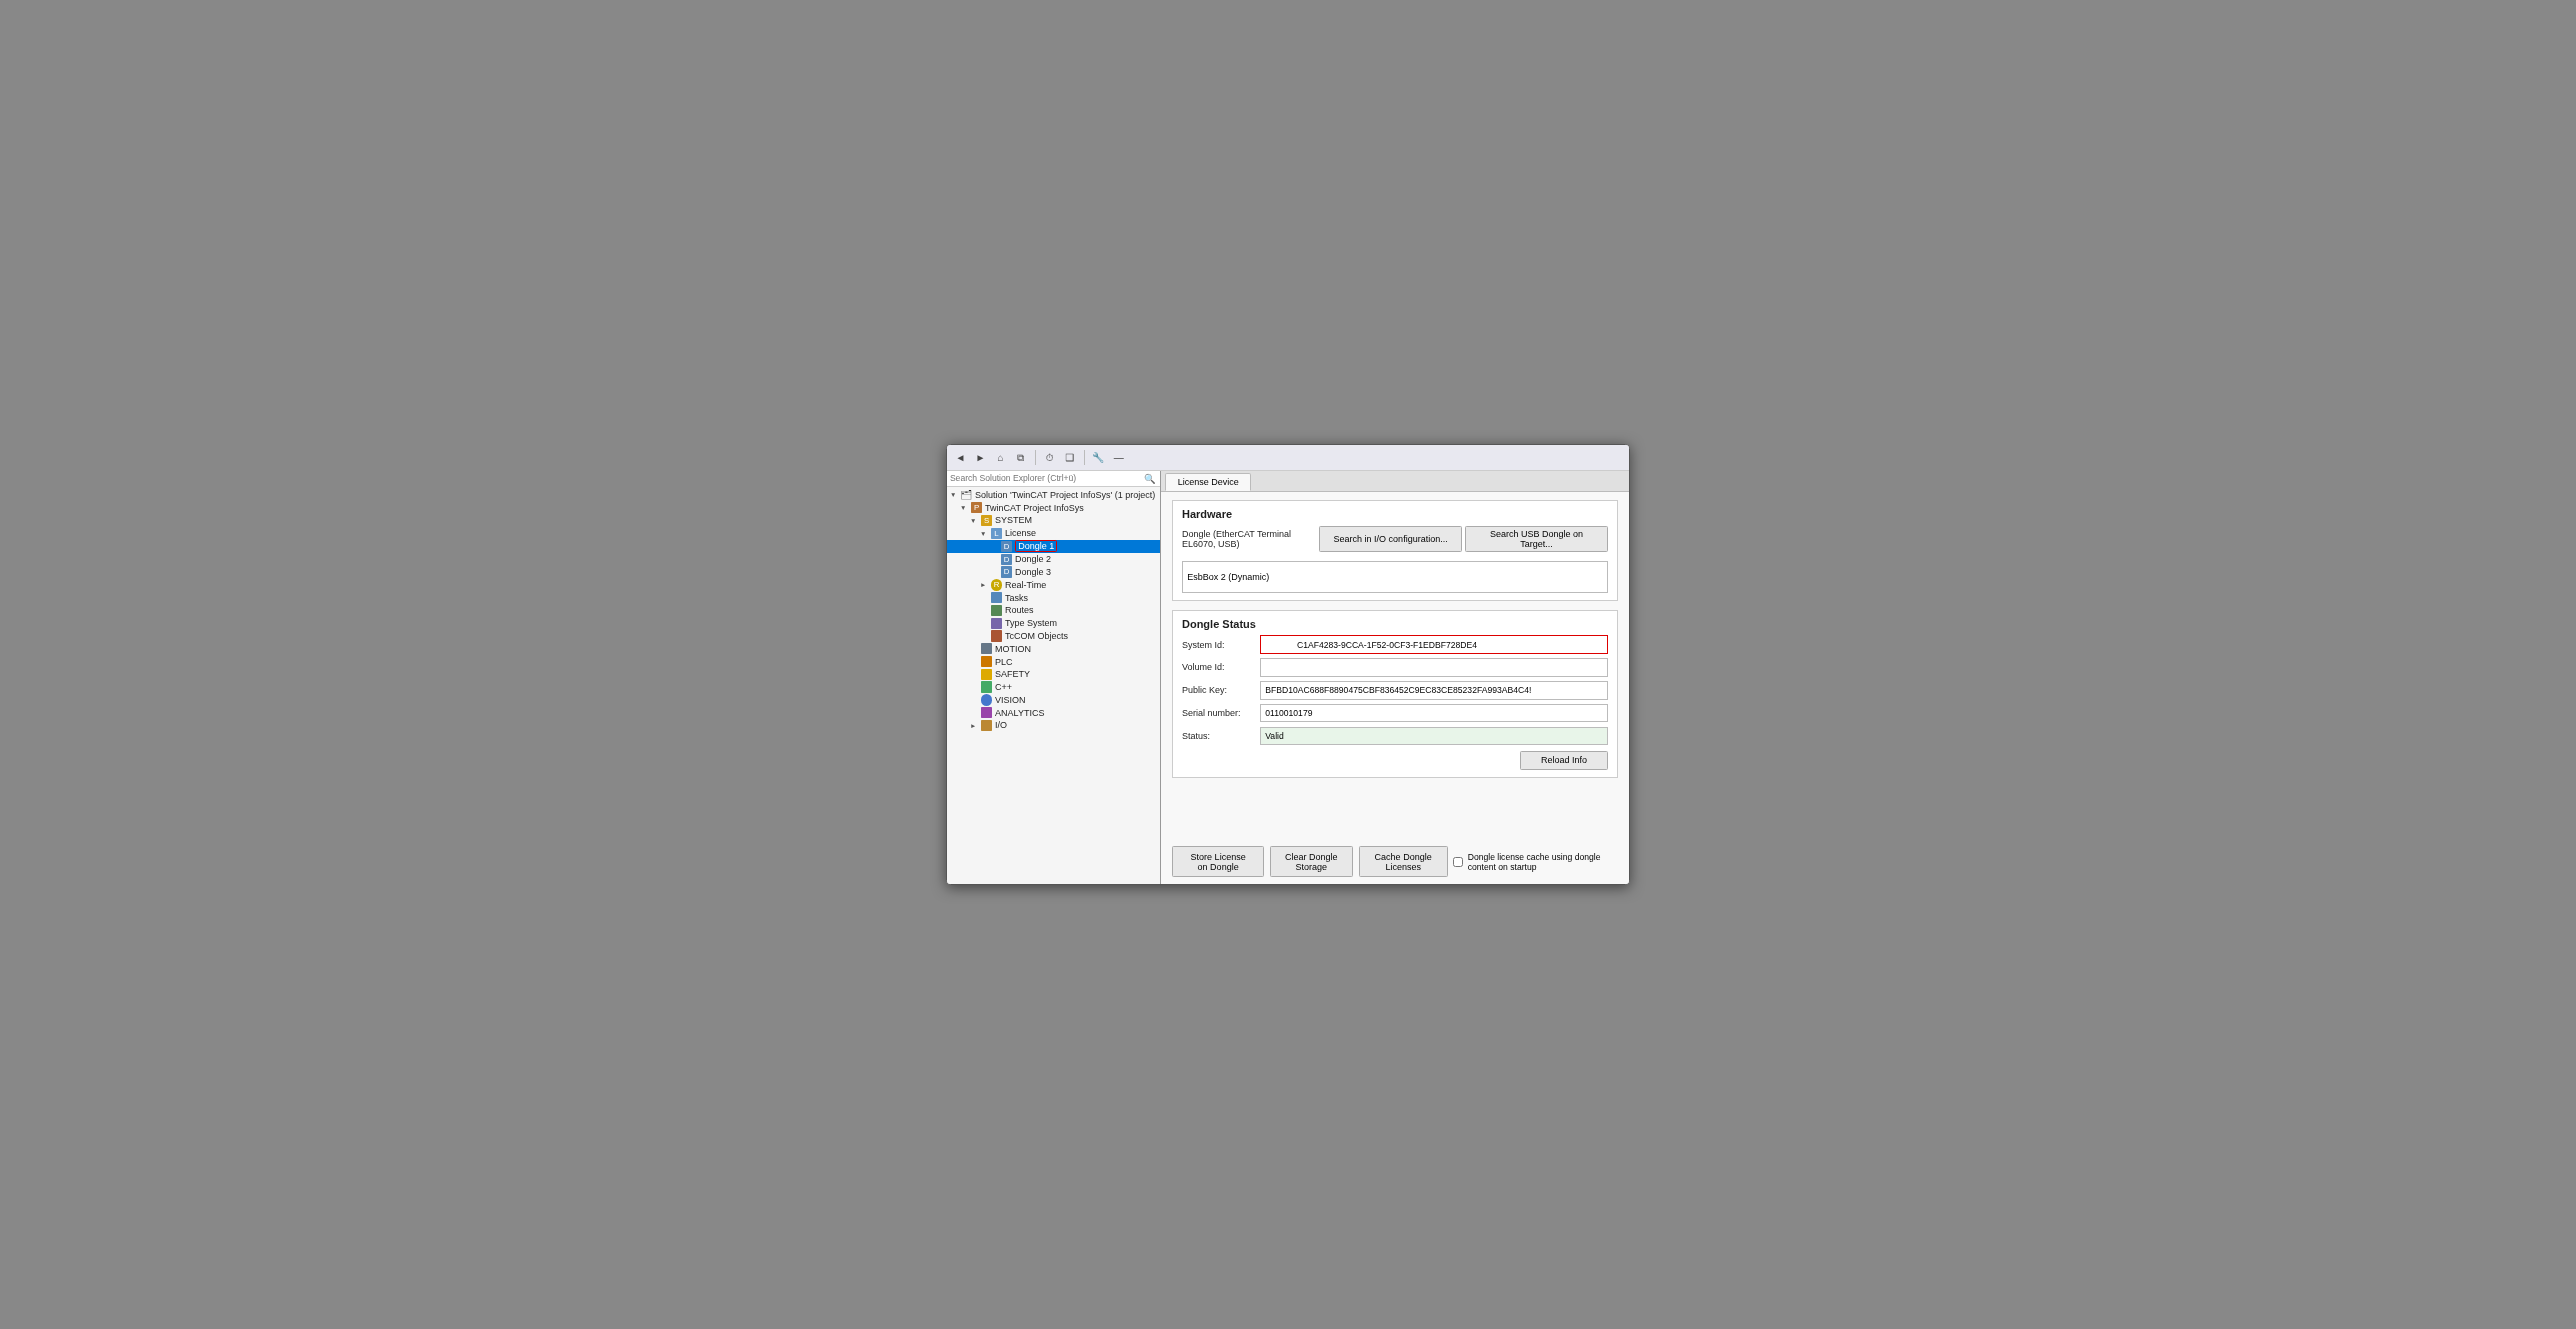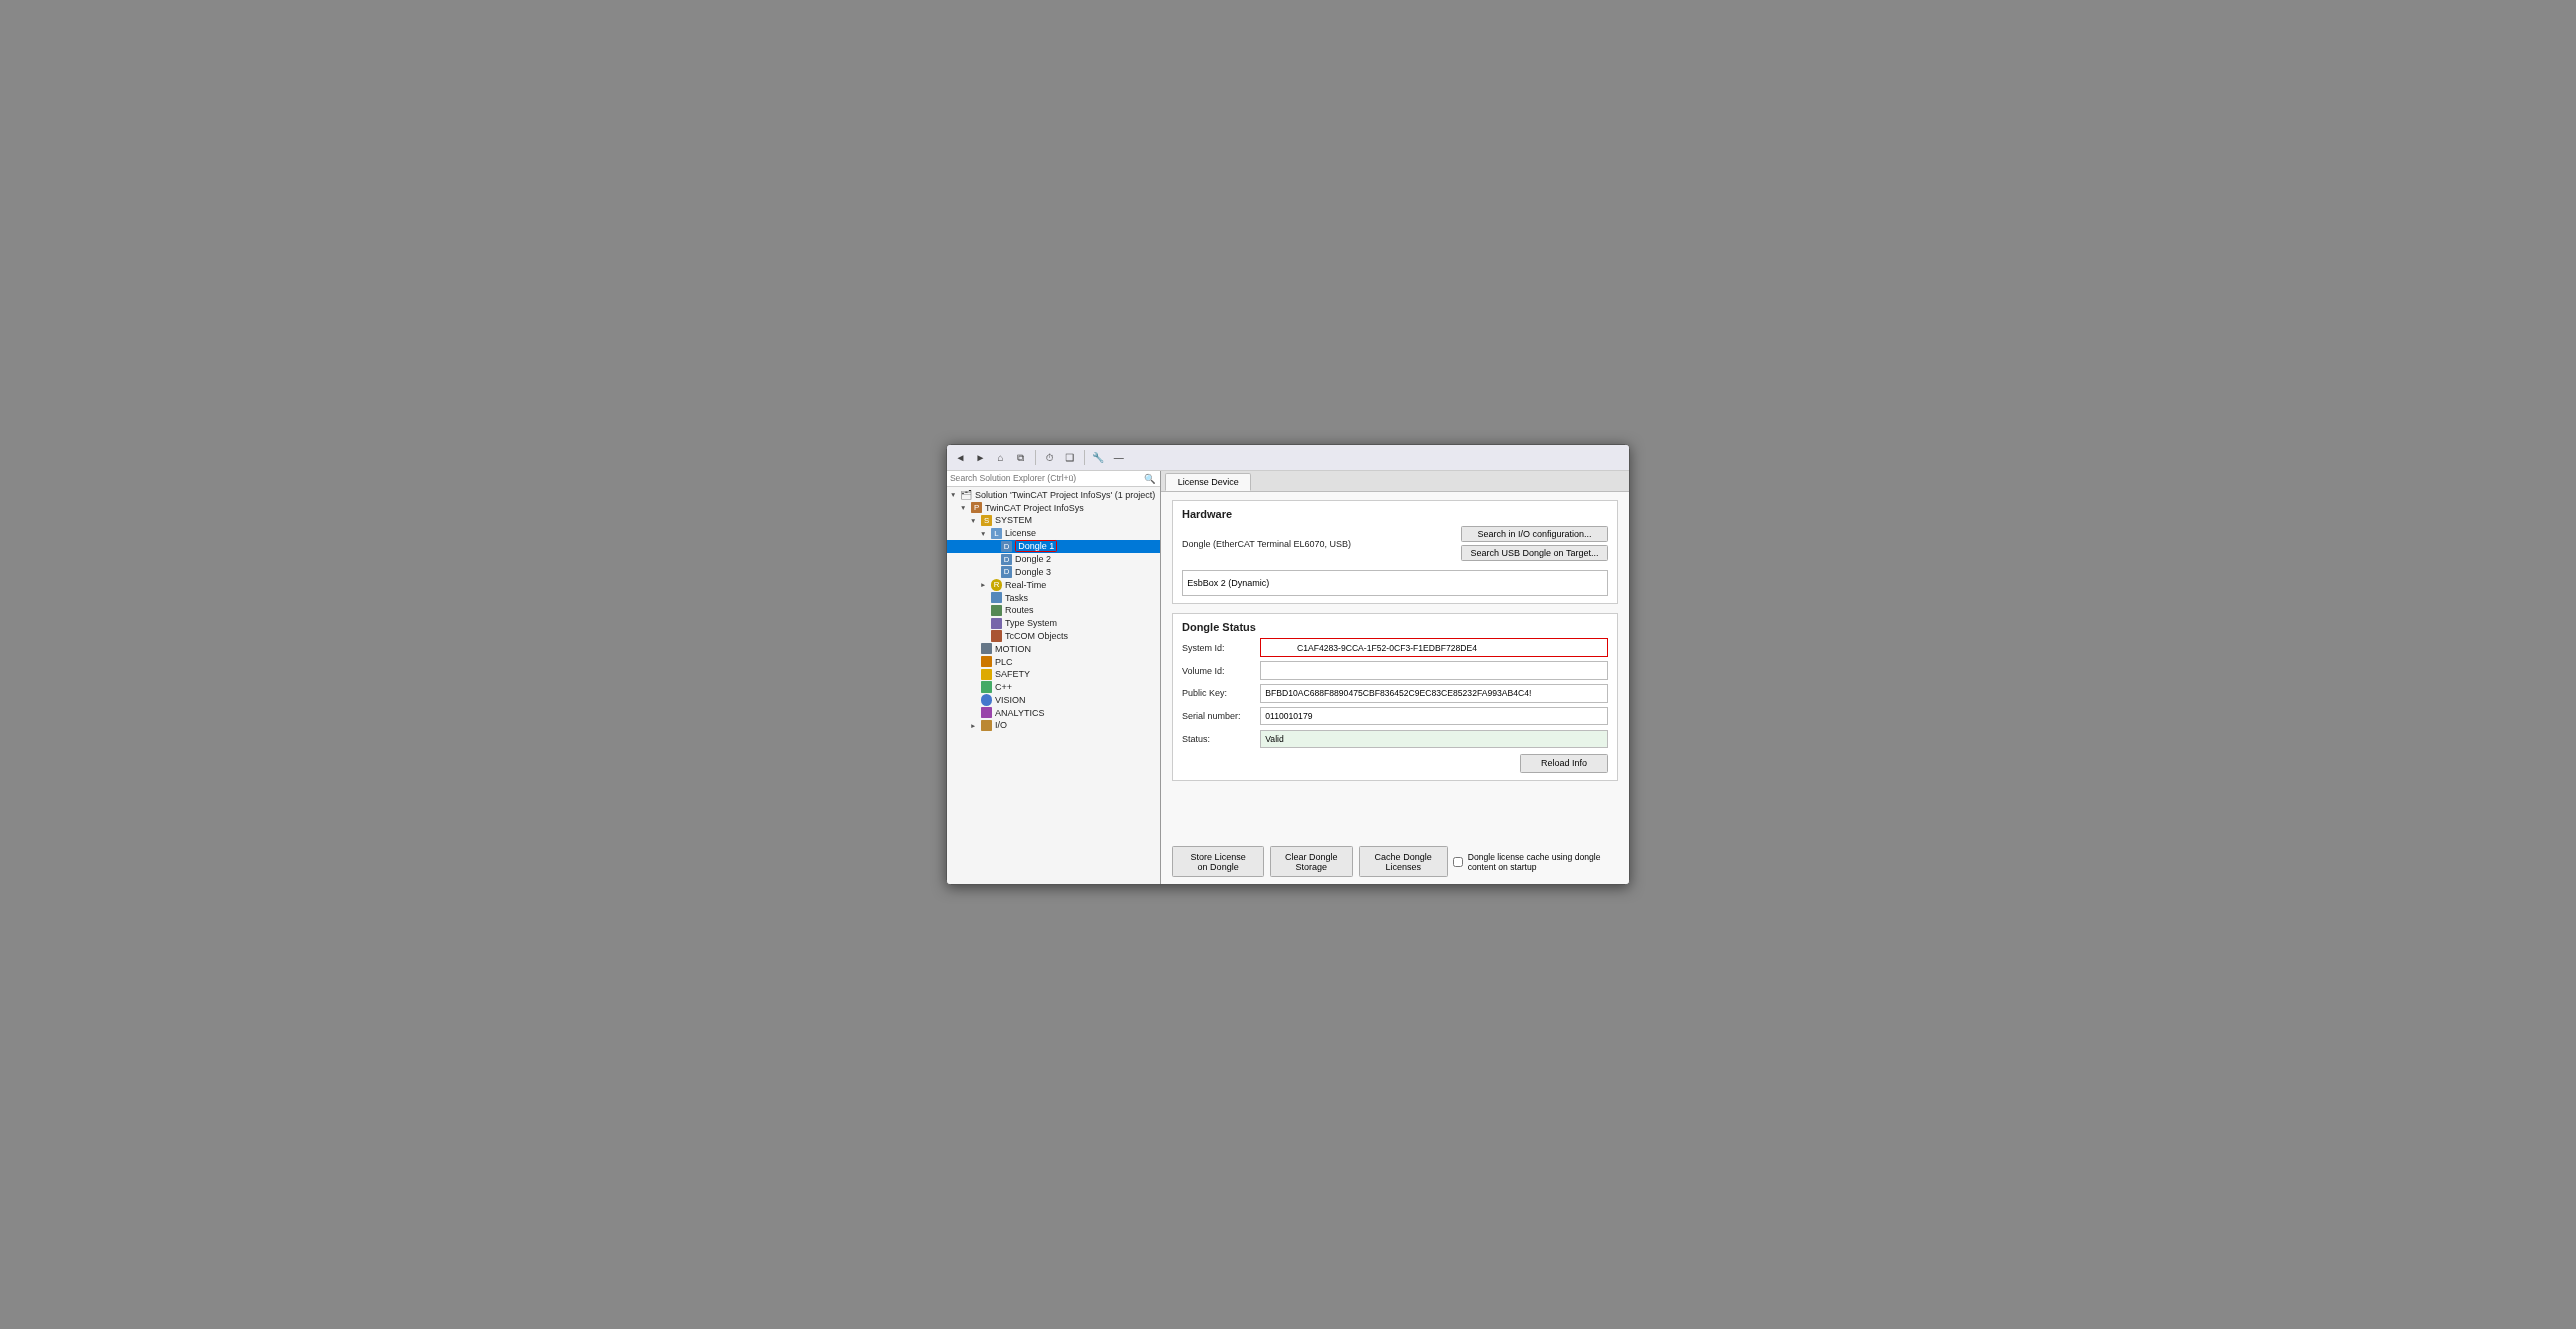--- a/index.html
+++ b/index.html
@@ -177,41 +177,41 @@
       align-items: center;
       justify-content: space-between;
       margin-bottom: 4.3px;
     }
     .hardware-label {
       font-size: 9px;
       color: #1e1e1e;
     }
     .hardware-btns {
       display: flex;
-      flex-direction: column;
+      flex-direction: row;
       gap: 2.9px;
     }
     .win-btn {
       background: #e8e8e8;
       border: 0.7px solid #aaa;
       padding: 2.1px 8.6px;
       font-size: 9px;
       cursor: pointer;
       border-radius: 1.4px;
       min-width: 143px;
       text-align: center;
     }
     .device-select {
       width: 100%;
       border: 0.7px solid #bbb;
       background: #fff;
       padding: 2.1px 4.3px;
       font-size: 9px;
       margin-top: 4.3px;
-      height: 26px;
+      height: 32px;
     }
     
     .field-row {
       display: flex;
       align-items: center;
       margin-bottom: 4.3px;
     }
     .field-label {
       width: 78px;
       font-size: 9px;

